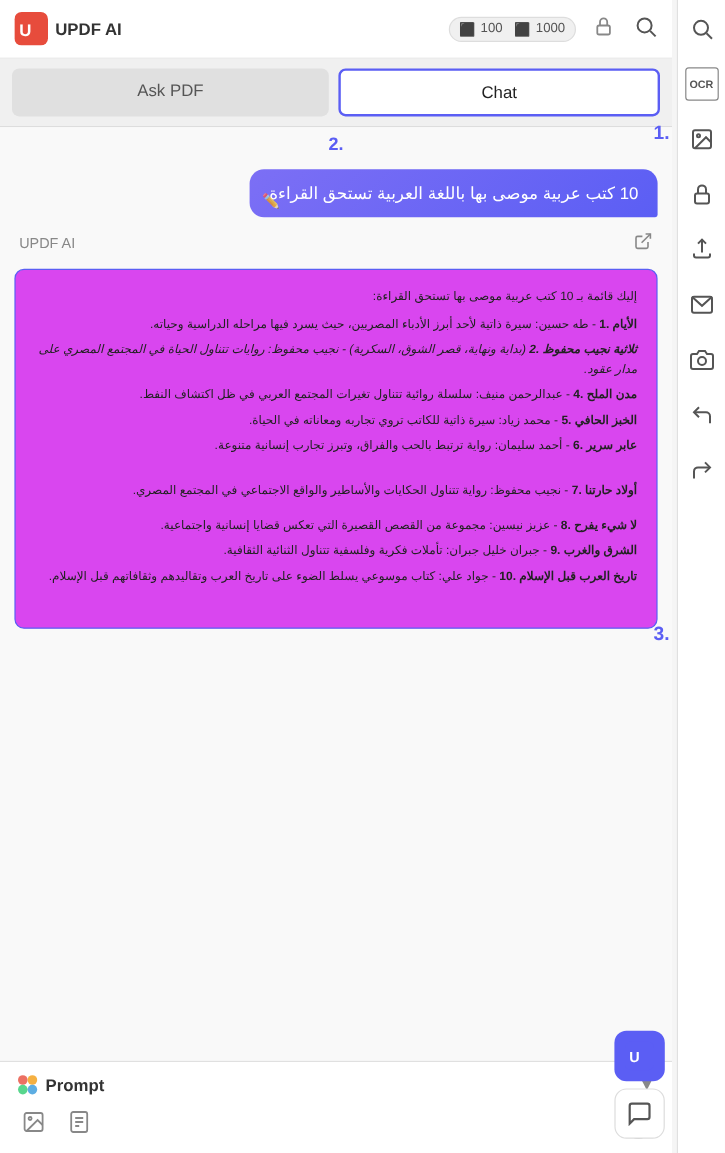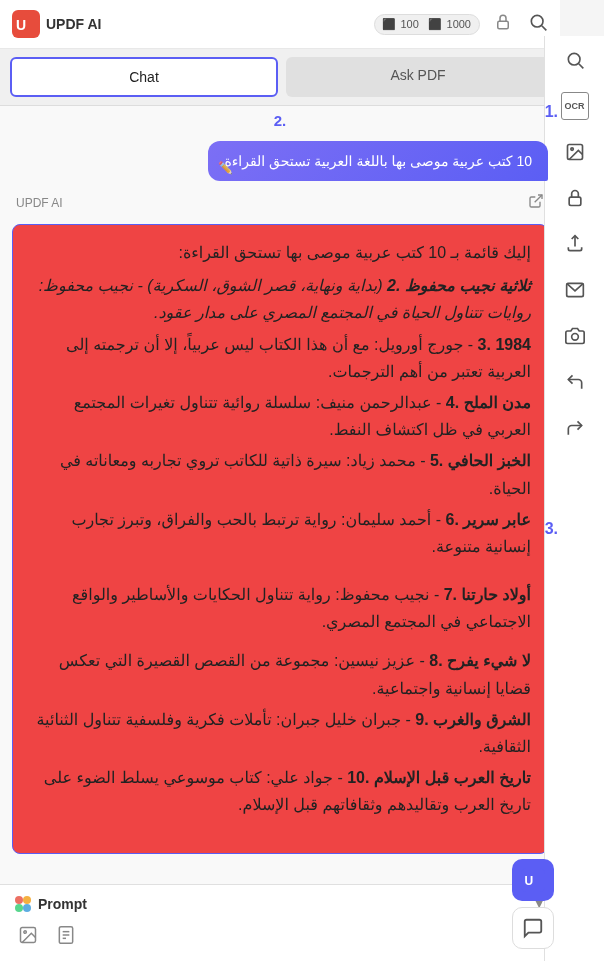--- a/index.html
+++ b/index.html
@@ -7,33 +7,32 @@
       width: 604px;
       height: 961px;
       font-family: 'Segoe UI', Arial, sans-serif;
       background: #f5f5f5;
       display: flex;
       overflow: hidden;
     }
 
     
     .right-sidebar {
-      width: 60px;
+      width: 40px;
       background: #ffffff;
       border-left: 1px solid #e0e0e0;
       display: flex;
       flex-direction: column;
       align-items: center;
       padding: 10px 0;
       gap: 18px;
       position: absolute;
       right: 0;
       top: 0;
       bottom: 0;
-      margin-top: 36px;
     }
     .sidebar-icon {
       width: 28px;
       height: 28px;
       display: flex;
       align-items: center;
       justify-content: center;
       color: #555;
       cursor: pointer;
       font-size: 16px;
@@ -175,25 +174,25 @@
     
     .ai-label {
       font-size: 12px;
       color: #888;
       padding: 0 4px;
       display: flex;
       justify-content: space-between;
       align-items: center;
     }
     .ai-response {
-      background: #ef4444;
+      background: #d946ef;
       border: 1.5px solid #5b5ef4;
       border-radius: 8px;
       padding: 14px 16px;
-      font-size: 16px;
+      font-size: 10px;
       direction: rtl;
       text-align: right;
       line-height: 1.7;
       color: #222;
     }
     .ai-response .book-title {
       font-weight: bold;
     }
 
     
@@ -411,22 +410,22 @@
     </div>
     <div class="search-icon-header">
       <svg width="20" height="20" viewBox="0 0 24 24" fill="none" stroke="#555" stroke-width="2">
         <circle cx="11" cy="11" r="7"></circle>
           <line x1="16.5" y1="16.5" x2="22" y2="22"></line>
       </svg>
     </div>
   </div>
 
   <div class="tabs">
+    <div class="tab inactive">Ask PDF</div>
     <div class="tab active">Chat</div>
-    <div class="tab inactive">Ask PDF</div>
   </div>
 
   <div class="step-indicator">
     <span class="step-num">2.</span>
   </div>
 
   <div class="chat-area">
 
     <div class="user-message">
       <span>10 كتب عربية موصى بها باللغة العربية تستحق القراءة</span>
@@ -439,22 +438,22 @@
         <svg width="16" height="16" viewBox="0 0 24 24" fill="none" stroke="#888" stroke-width="2">
           <path d="M18 13v6a2 2 0 01-2 2H5a2 2 0 01-2-2V8a2 2 0 012-2h6"></path>
             <polyline points="15,3 21,3 21,9"></polyline>
             <line x1="10" y1="14" x2="21" y2="3"></line>
         </svg>
       </span>
     </div>
 
     <div class="ai-response">
       <div style="margin-bottom:6px;">إليك قائمة بـ 10 كتب عربية موصى بها تستحق القراءة:</div>
+      <div style="margin-bottom:4px;"><span class="book-title">الأيام .1</span> - طه حسين: سيرة ذاتية لأحد أبرز الأدباء المصريين، حيث يسرد فيها مراحله الدراسية وحياته.</div>
       <div style="margin-bottom:4px;font-style:italic;"><span class="book-title">ثلاثية نجيب محفوظ .2</span> (بداية ونهاية، قصر الشوق، السكرية) - نجيب محفوظ: روايات تتناول الحياة في المجتمع المصري على مدار عقود.</div>
-      <div style="margin-bottom:4px;"><span class="book-title">1984 .3</span> - جورج أورويل: مع أن هذا الكتاب ليس عربياً، إلا أن ترجمته إلى العربية تعتبر من أهم الترجمات.</div>
       <div style="margin-bottom:4px;"><span class="book-title">مدن الملح .4</span> - عبدالرحمن منيف: سلسلة روائية تتناول تغيرات المجتمع العربي في ظل اكتشاف النفط.</div>
       <div style="margin-bottom:4px;"><span class="book-title">الخبز الحافي .5</span> - محمد زياد: سيرة ذاتية للكاتب تروي تجاربه ومعاناته في الحياة.</div>
       <div style="margin-bottom:21px;"><span class="book-title">عابر سرير .6</span> - أحمد سليمان: رواية ترتبط بالحب والفراق، وتبرز تجارب إنسانية متنوعة.</div>
       <div style="margin-bottom:12px;"><span class="book-title">أولاد حارتنا .7</span> - نجيب محفوظ: رواية تتناول الحكايات والأساطير والواقع الاجتماعي في المجتمع المصري.</div>
       <div style="margin-bottom:4px;"><span class="book-title">لا شيء يفرح .8</span> - عزيز نيسين: مجموعة من القصص القصيرة التي تعكس قضايا إنسانية واجتماعية.</div>
       <div style="margin-bottom:4px;text-align:right;"><span class="book-title">الشرق والغرب .9</span> - جبران خليل جبران: تأملات فكرية وفلسفية تتناول الثنائية الثقافية.</div>
       <div style="margin-bottom:20px;"><span class="book-title">تاريخ العرب قبل الإسلام .10</span> - جواد علي: كتاب موسوعي يسلط الضوء على تاريخ العرب وتقاليدهم وثقافاتهم قبل الإسلام.</div>
     </div>
 
   </div>

